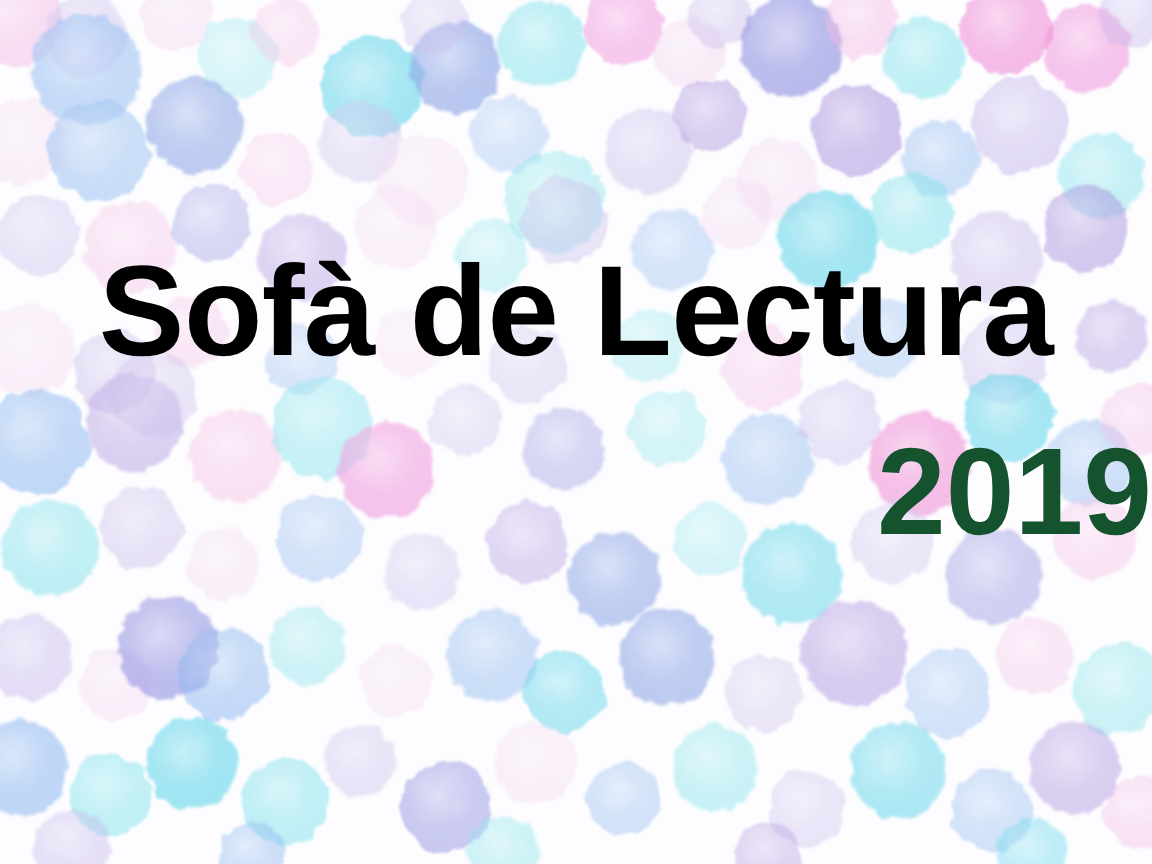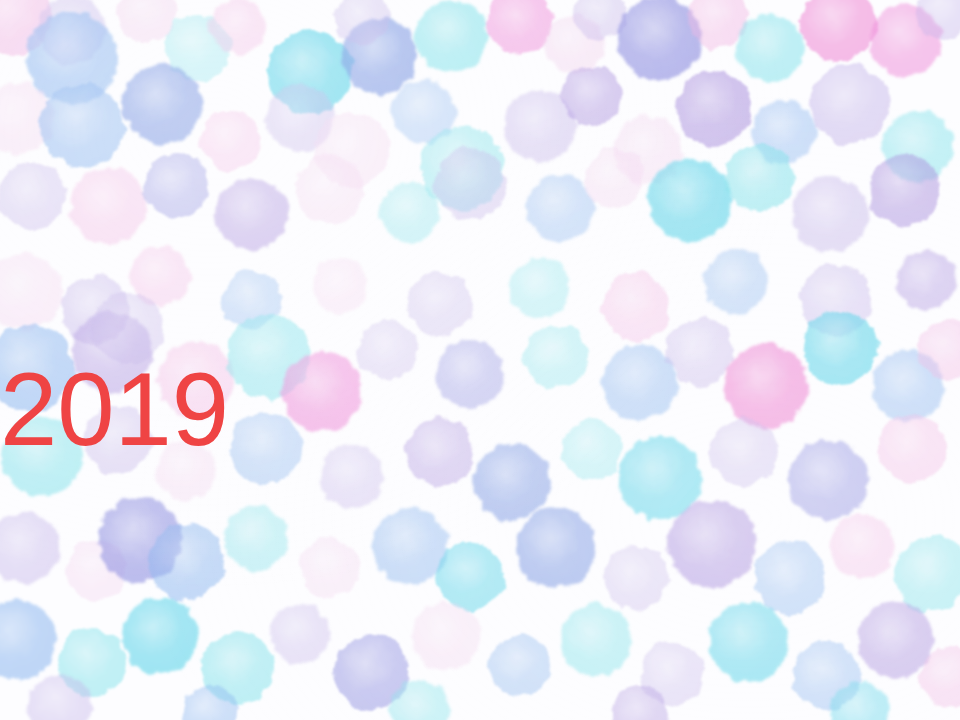--- a/index.html
+++ b/index.html
@@ -62,25 +62,25 @@
     color: #000000;
     letter-spacing: -0.5px;
     white-space: nowrap;
   }
 
   #slide-subtitle {
     position: absolute;
     left: 0;
     right: 0;
     top: 358px;
-    text-align: left;
+    text-align: right;
     font-size: 103px;
     line-height: 1.0;
-    font-weight: normal;
-    color: #ef4444;
+    font-weight: bold;
+    color: #14532d;
     letter-spacing: 0px;
     white-space: nowrap;
   }
 </style>
 </head>
 <body>
 
 <div id="slide">
 
   <svg id="dot-canvas" viewBox="0 0 960 720" preserveAspectRatio="none" xmlns="http://www.w3.org/2000/svg">
@@ -574,16 +574,17 @@
         <g filter="url(#wc2)" opacity="0.44">
           <circle cx="860" cy="712" r="30" fill="#55d4e8"></circle>
           <circle cx="860" cy="712" r="30" fill="url(#dotShade)"></circle>
         </g>
       </g>
   </svg>
 
   <div id="paper-wash"></div>
 
   <div id="title-block">
+    <div id="slide-title">Sofà de Lectura</div>
     <div id="slide-subtitle">2019</div>
   </div>
 
 </div>
 
 </body></html>

